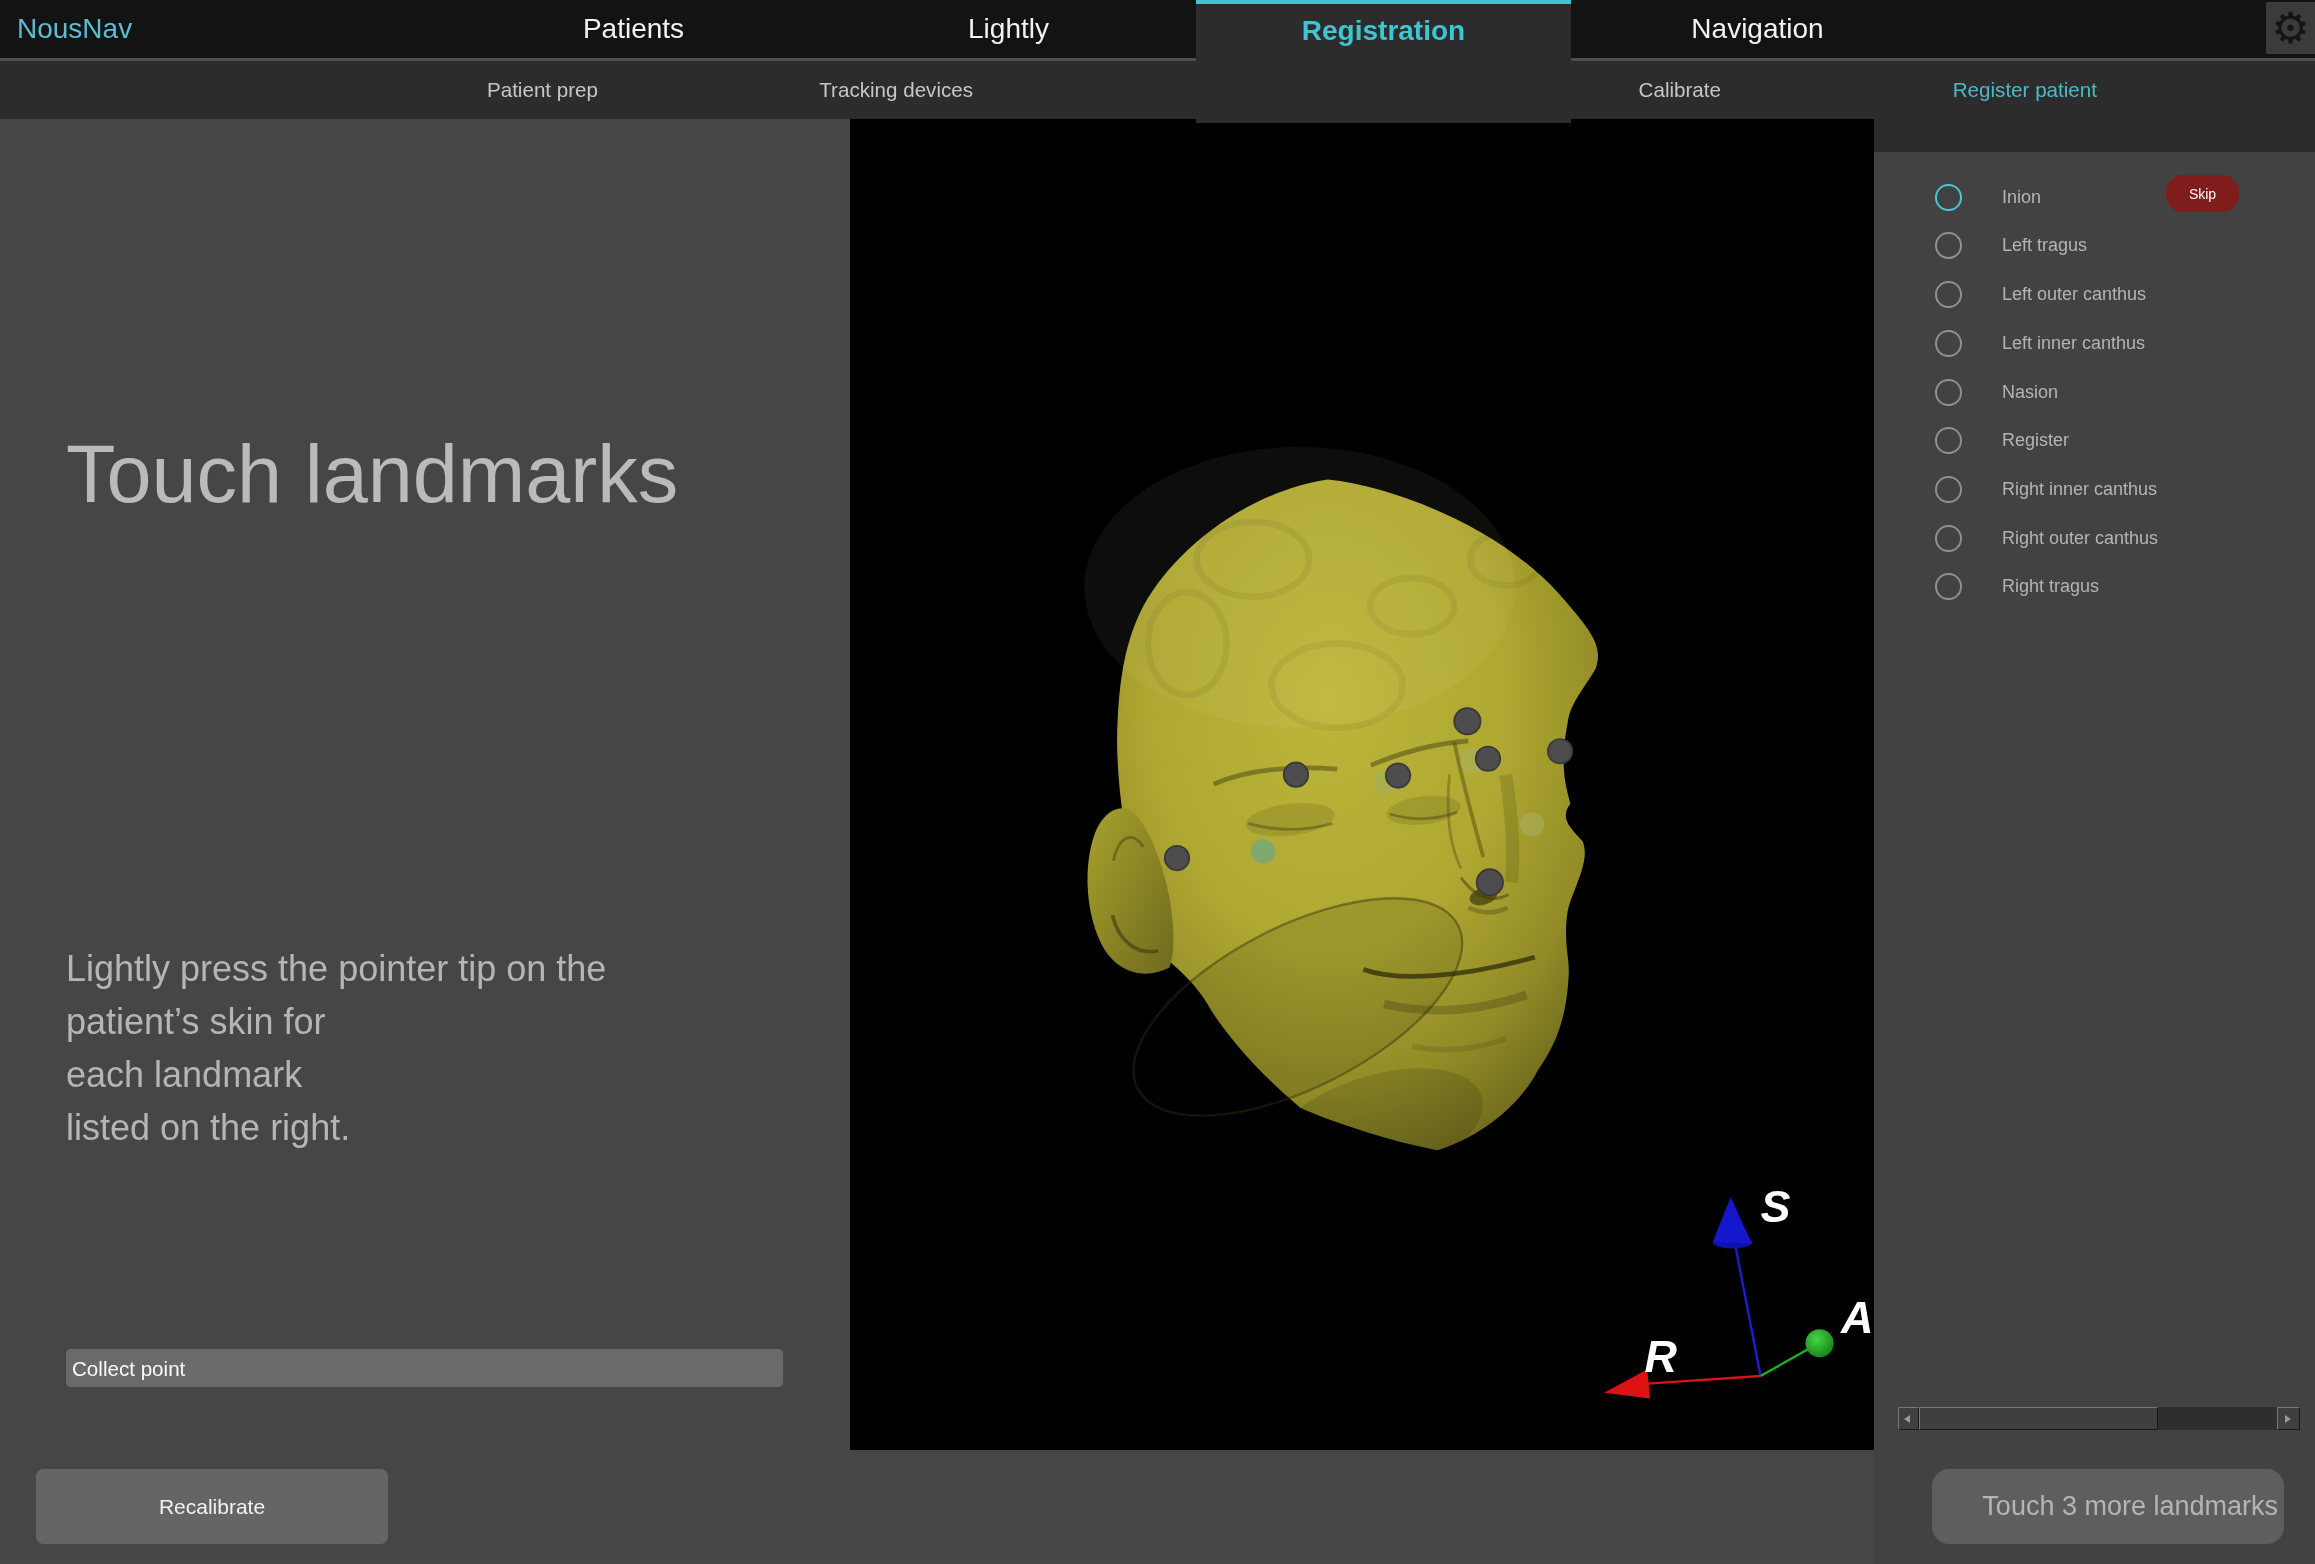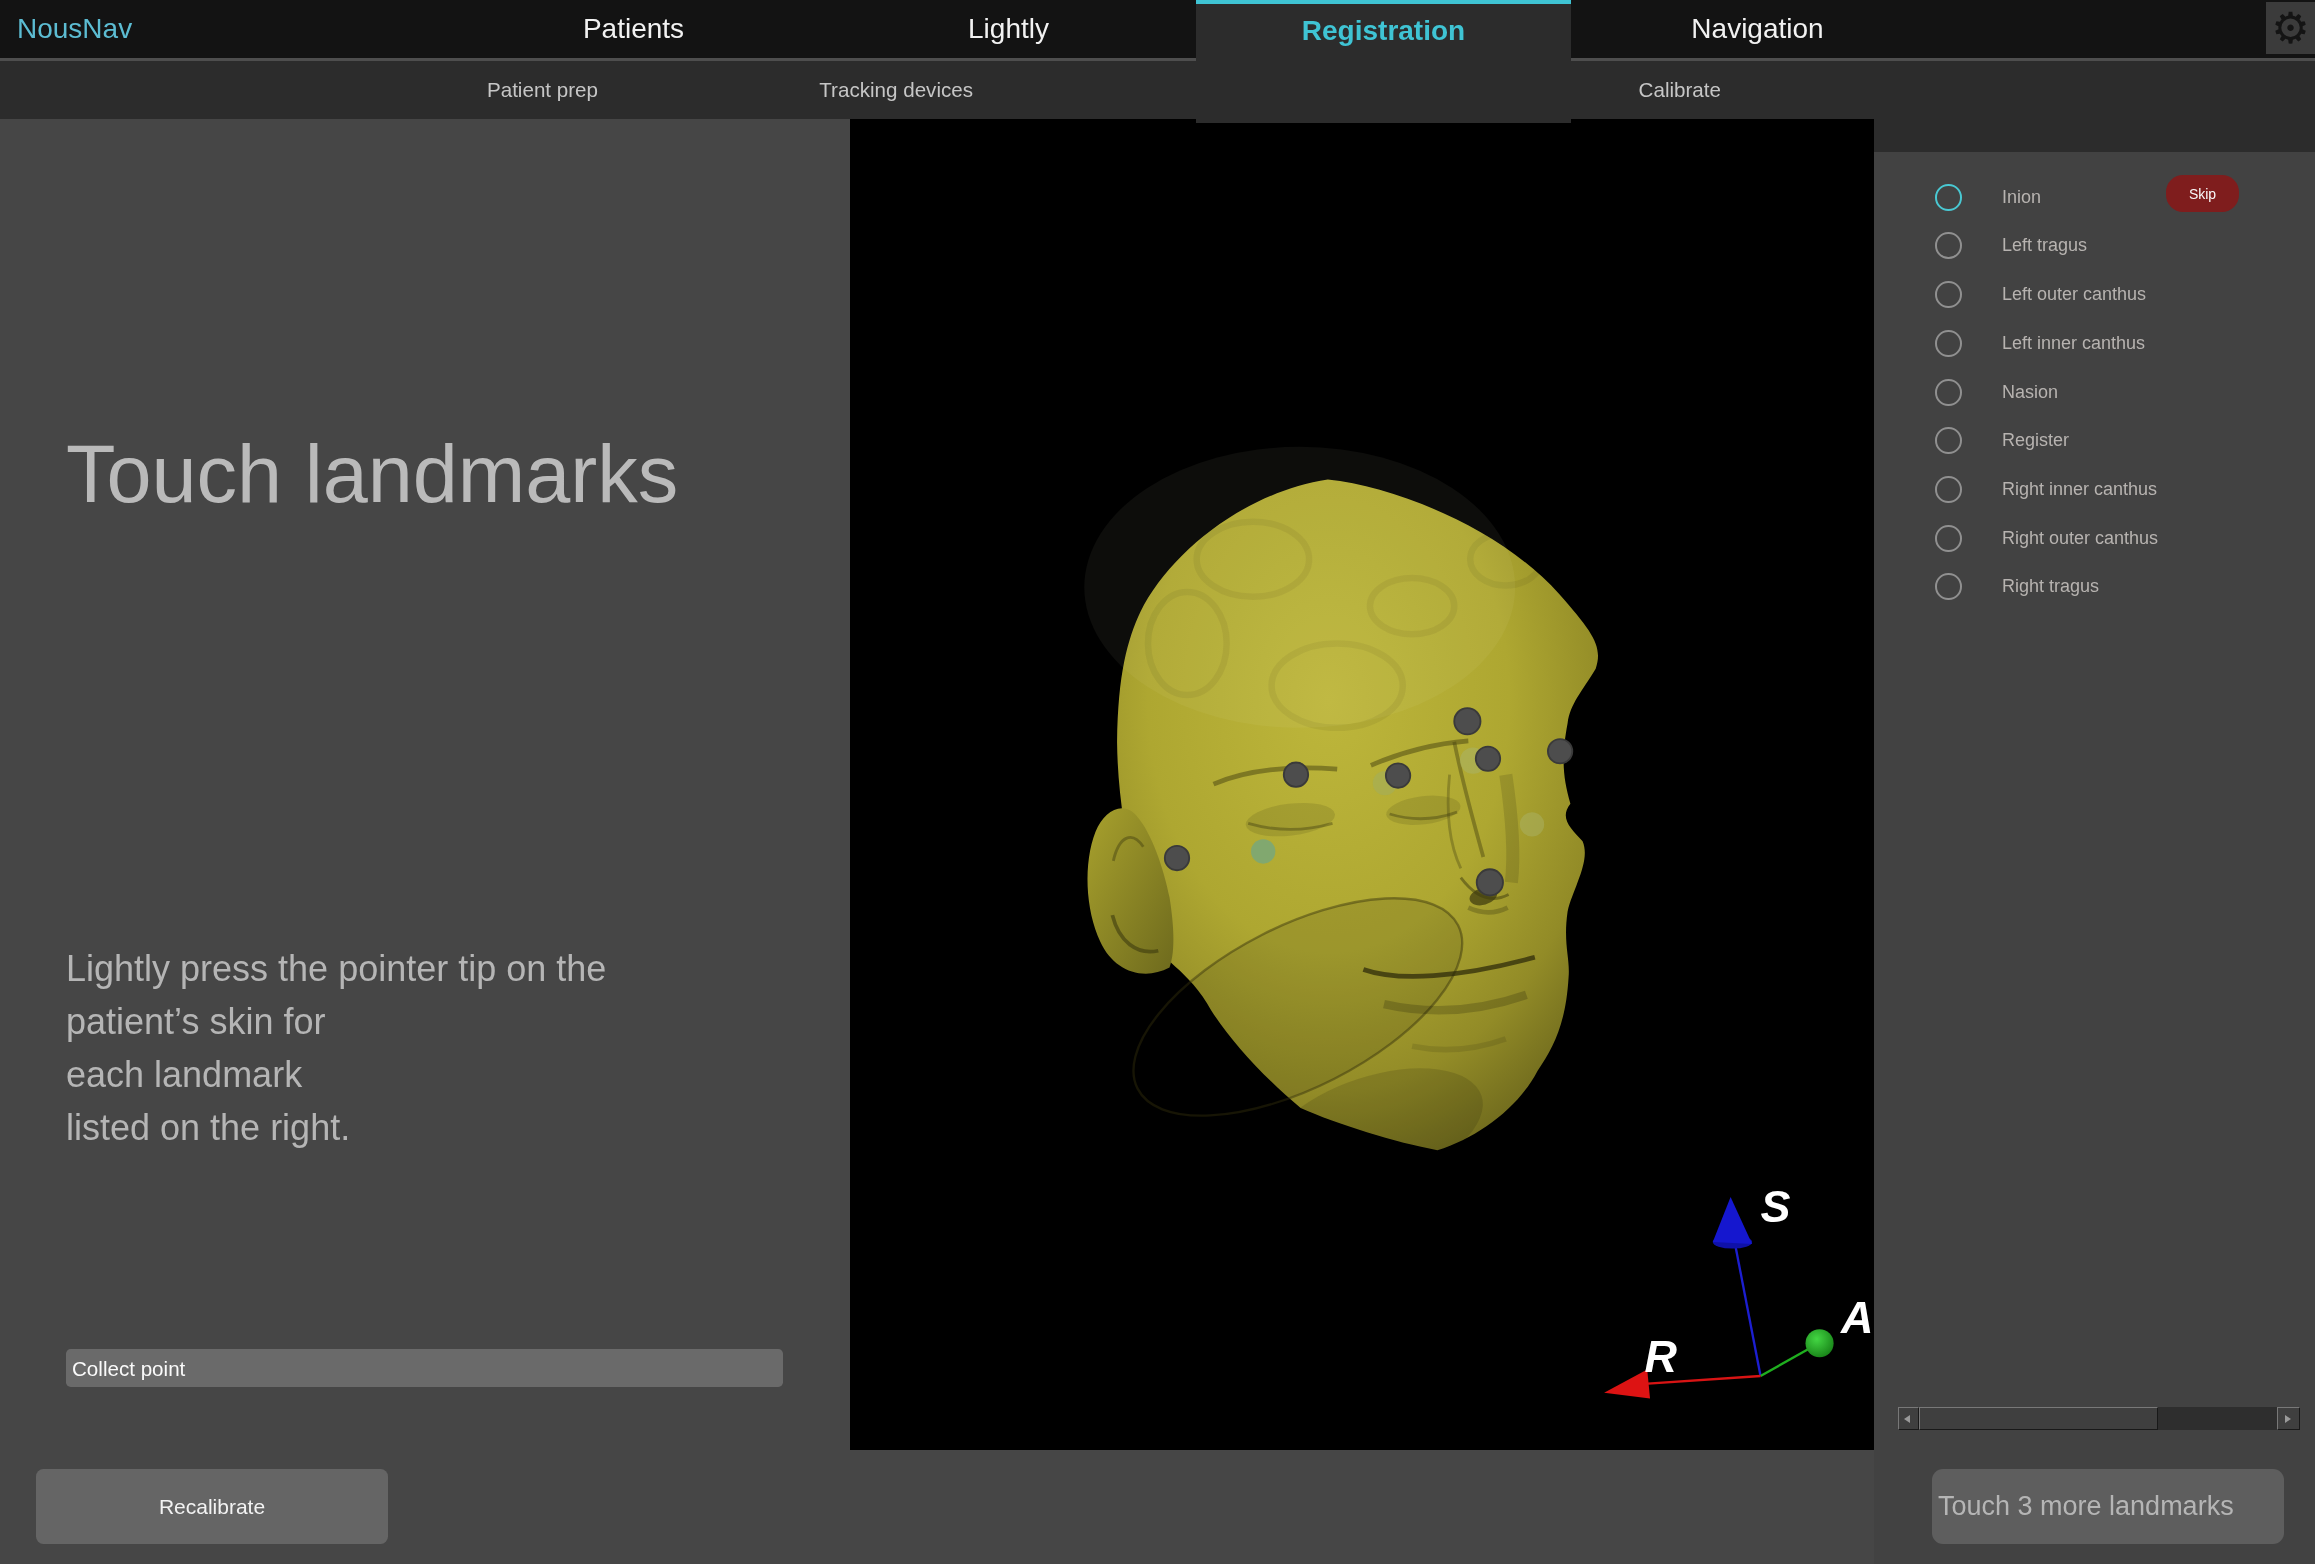--- a/index.html
+++ b/index.html
@@ -31,21 +31,21 @@
   .viewport{position:absolute;left:850px;top:119px;width:1024px;height:1331px;background:#000;}
   
   .page-title{position:absolute;left:66px;top:423px;font-size:81px;line-height:103px;color:#bababa;}
   .instructions{position:absolute;left:66px;top:942px;width:712px;font-size:36px;line-height:53px;
        color:#b5b5b5;white-space:pre-line;}
   .collect-btn{position:absolute;left:66px;top:1349px;width:717px;height:38px;background:#6a6a6a;
        border:none;border-radius:4.7px;color:#fafafa;font-size:20.6px;font-family:inherit;text-align:left;line-height:38px;}
   .recalibrate-btn{position:absolute;left:36px;top:1469px;width:352px;height:75px;background:#656565;
        border:none;border-radius:7.5px;color:#f2f2f2;font-size:21px;font-family:inherit;text-align:center;}
   .action-btn{position:absolute;left:1932px;top:1469px;width:352px;height:75px;background:#5e5e5e;
-       border:none;border-radius:11px;color:#b5b5b5;font-size:27px;font-family:inherit;text-align:left;}
+       border:none;border-radius:17px;color:#b5b5b5;font-size:27px;font-family:inherit;text-align:right;}
   
   .landmark-row{position:absolute;left:1935px;height:30px;width:309px;}
   .radio{position:absolute;left:0;top:0;width:22.5px;height:22.5px;border:2.8px solid #909090;border-radius:50%;
        background:transparent;box-sizing:content-box;}
   .radio.selected{border-color:#49c8d2;}
   .landmark-label{position:absolute;left:67px;top:2.8px;font-size:18px;color:#b7b3b0;white-space:nowrap;}
   .skip-btn{position:absolute;left:2166px;top:175px;width:73px;height:37px;background:#7f1d1d;
        border:none;border-radius:17px;color:#fafafa;font-size:14px;font-family:inherit;text-align:center;}
   
   .hscrollbar{position:absolute;left:1898px;top:1407px;width:401px;height:22.5px;background:#2e2e2e;}
@@ -77,20 +77,21 @@
 
   <div class="gear-btn">
     <span>⚙</span>
   </div>
 
   <div class="subnav">
     <div class="subnav-item" style="left:223px">Patient prep</div>
     <div class="subnav-item" style="left:598px">Tracking devices</div>
     <div class="subnav-item" style="left:972px">Camera</div>
     <div class="subnav-item" style="left:1346px">Calibrate</div>
+    <div class="subnav-item active" style="left:1722px">Register patient</div>
   </div>
 
   <div class="right-panel"></div>
   <div class="right-panel-top-strip"></div>
 
   <div class="viewport">
     <svg width="1024" height="1331" viewBox="0 0 1093 1421">
       <defs>
         <radialGradient id="headGrad" cx="0.44" cy="0.33" r="0.75">
           <stop offset="0" stop-color="#bdb63b"></stop>

